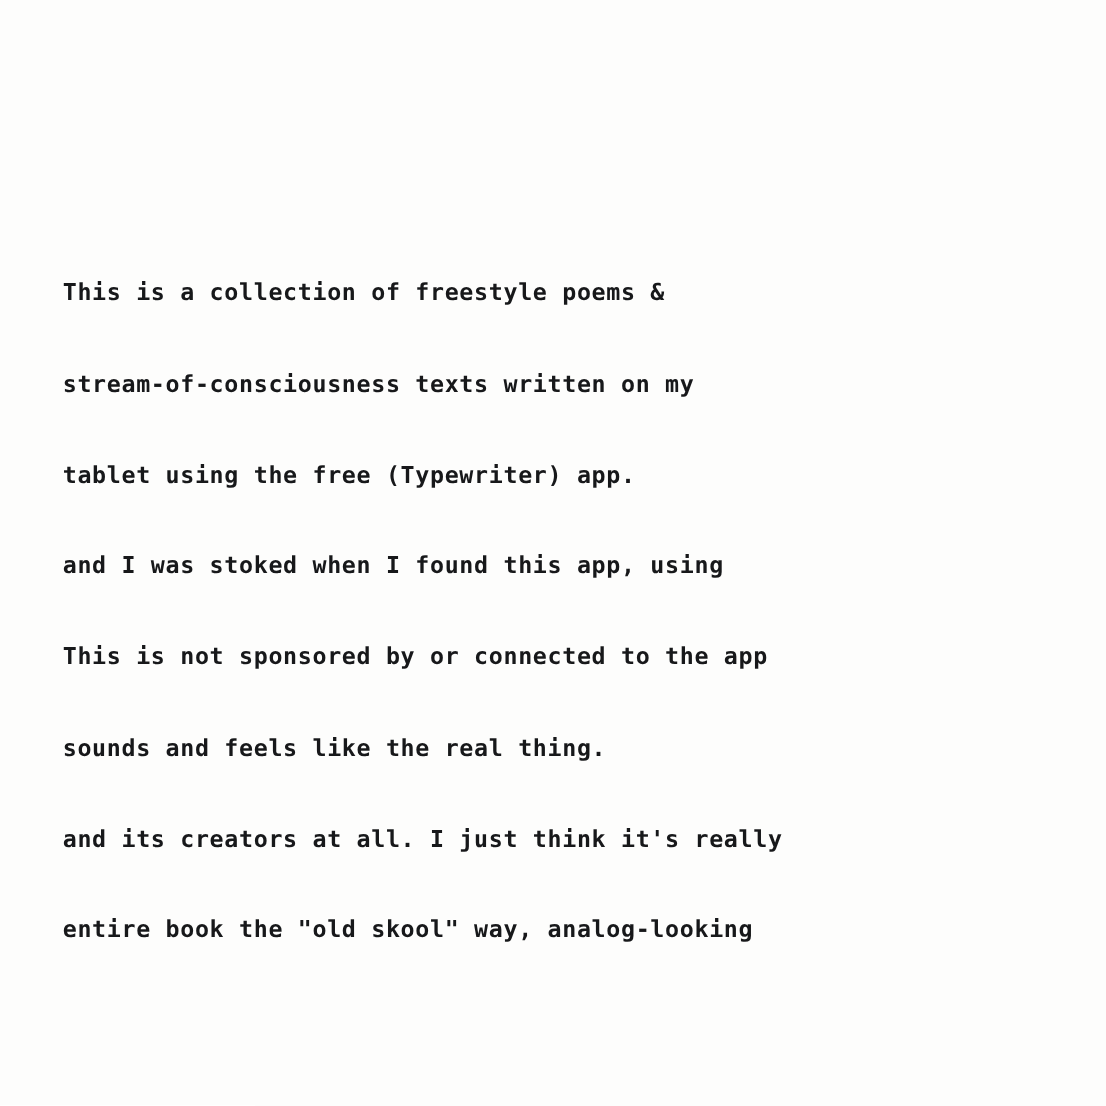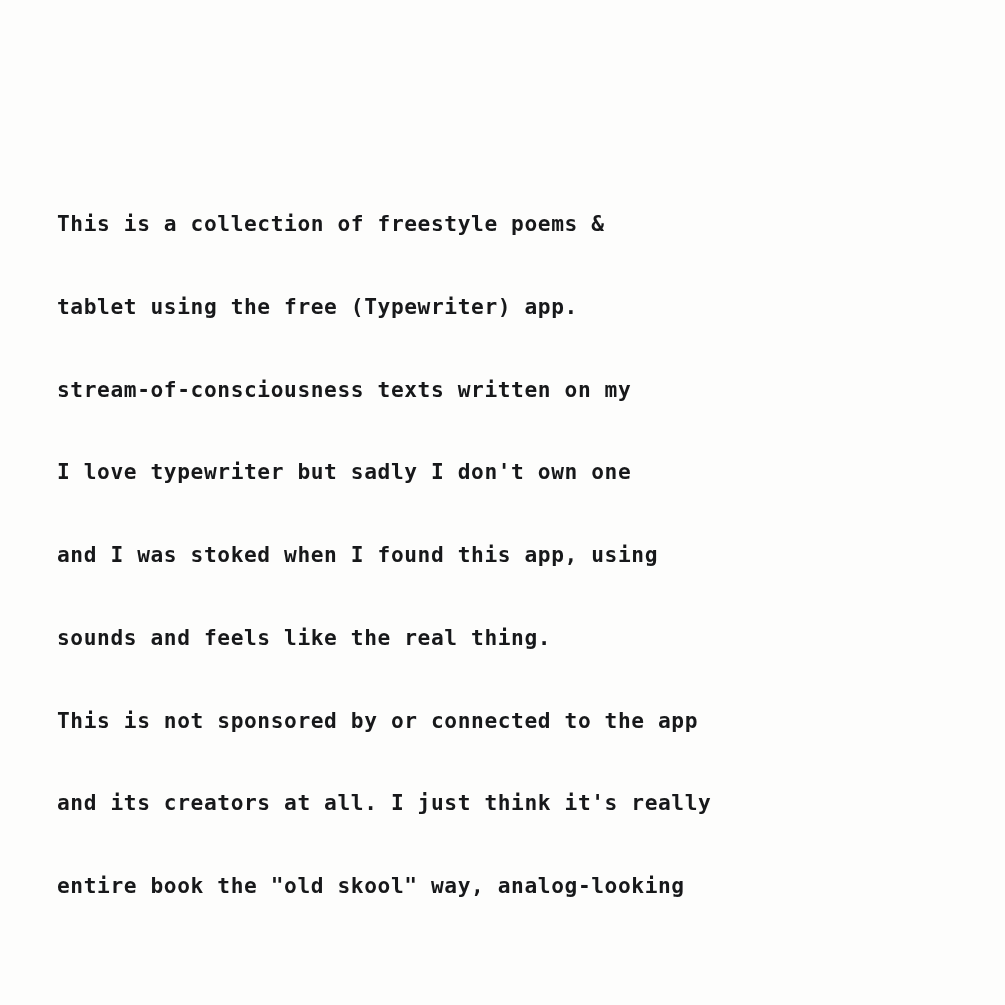--- a/index.html
+++ b/index.html
@@ -12,21 +12,21 @@
     height: 1005px;
     overflow: hidden;
     font-family: "DejaVu Sans Mono", "Liberation Mono", monospace;
   }
   .page {
     position: relative;
     width: 1005px;
     height: 1005px;
     background: #fdfdfc;
     box-sizing: border-box;
-    padding: 72px 60px 0 57px;
+    padding: 114px 60px 0 57px;
   }
   .doc {
     color: #17181a;
     font-size: 21.2px;
     line-height: 27.6px;
     font-weight: 700;
     letter-spacing: 0.6px;
     white-space: pre-wrap;
   }
   .para {
@@ -41,26 +41,25 @@
   }
 </style>
 </head>
 <body>
 
 <div class="page">
   <div class="doc">
 
     <p class="para">
       <span class="line">This is a collection of freestyle poems &amp;</span>
+      <span class="line">stream-of-consciousness texts written on my</span>
       <span class="line">tablet using the free (Typewriter) app.</span>
-      <span class="line">stream-of-consciousness texts written on my</span>
-      <span class="line">I love typewriter but sadly I don't own one</span>
       <span class="line">and I was stoked when I found this app, using</span>
+      <span class="line">This is not sponsored by or connected to the app</span>
       <span class="line">sounds and feels like the real thing.</span>
-      <span class="line">This is not sponsored by or connected to the app</span>
       <span class="line">and its creators at all. I just think it's really</span>
       <span class="line">entire book the "old skool" way, analog-looking</span>
       
     </p>
 
     
 
     
 
     

